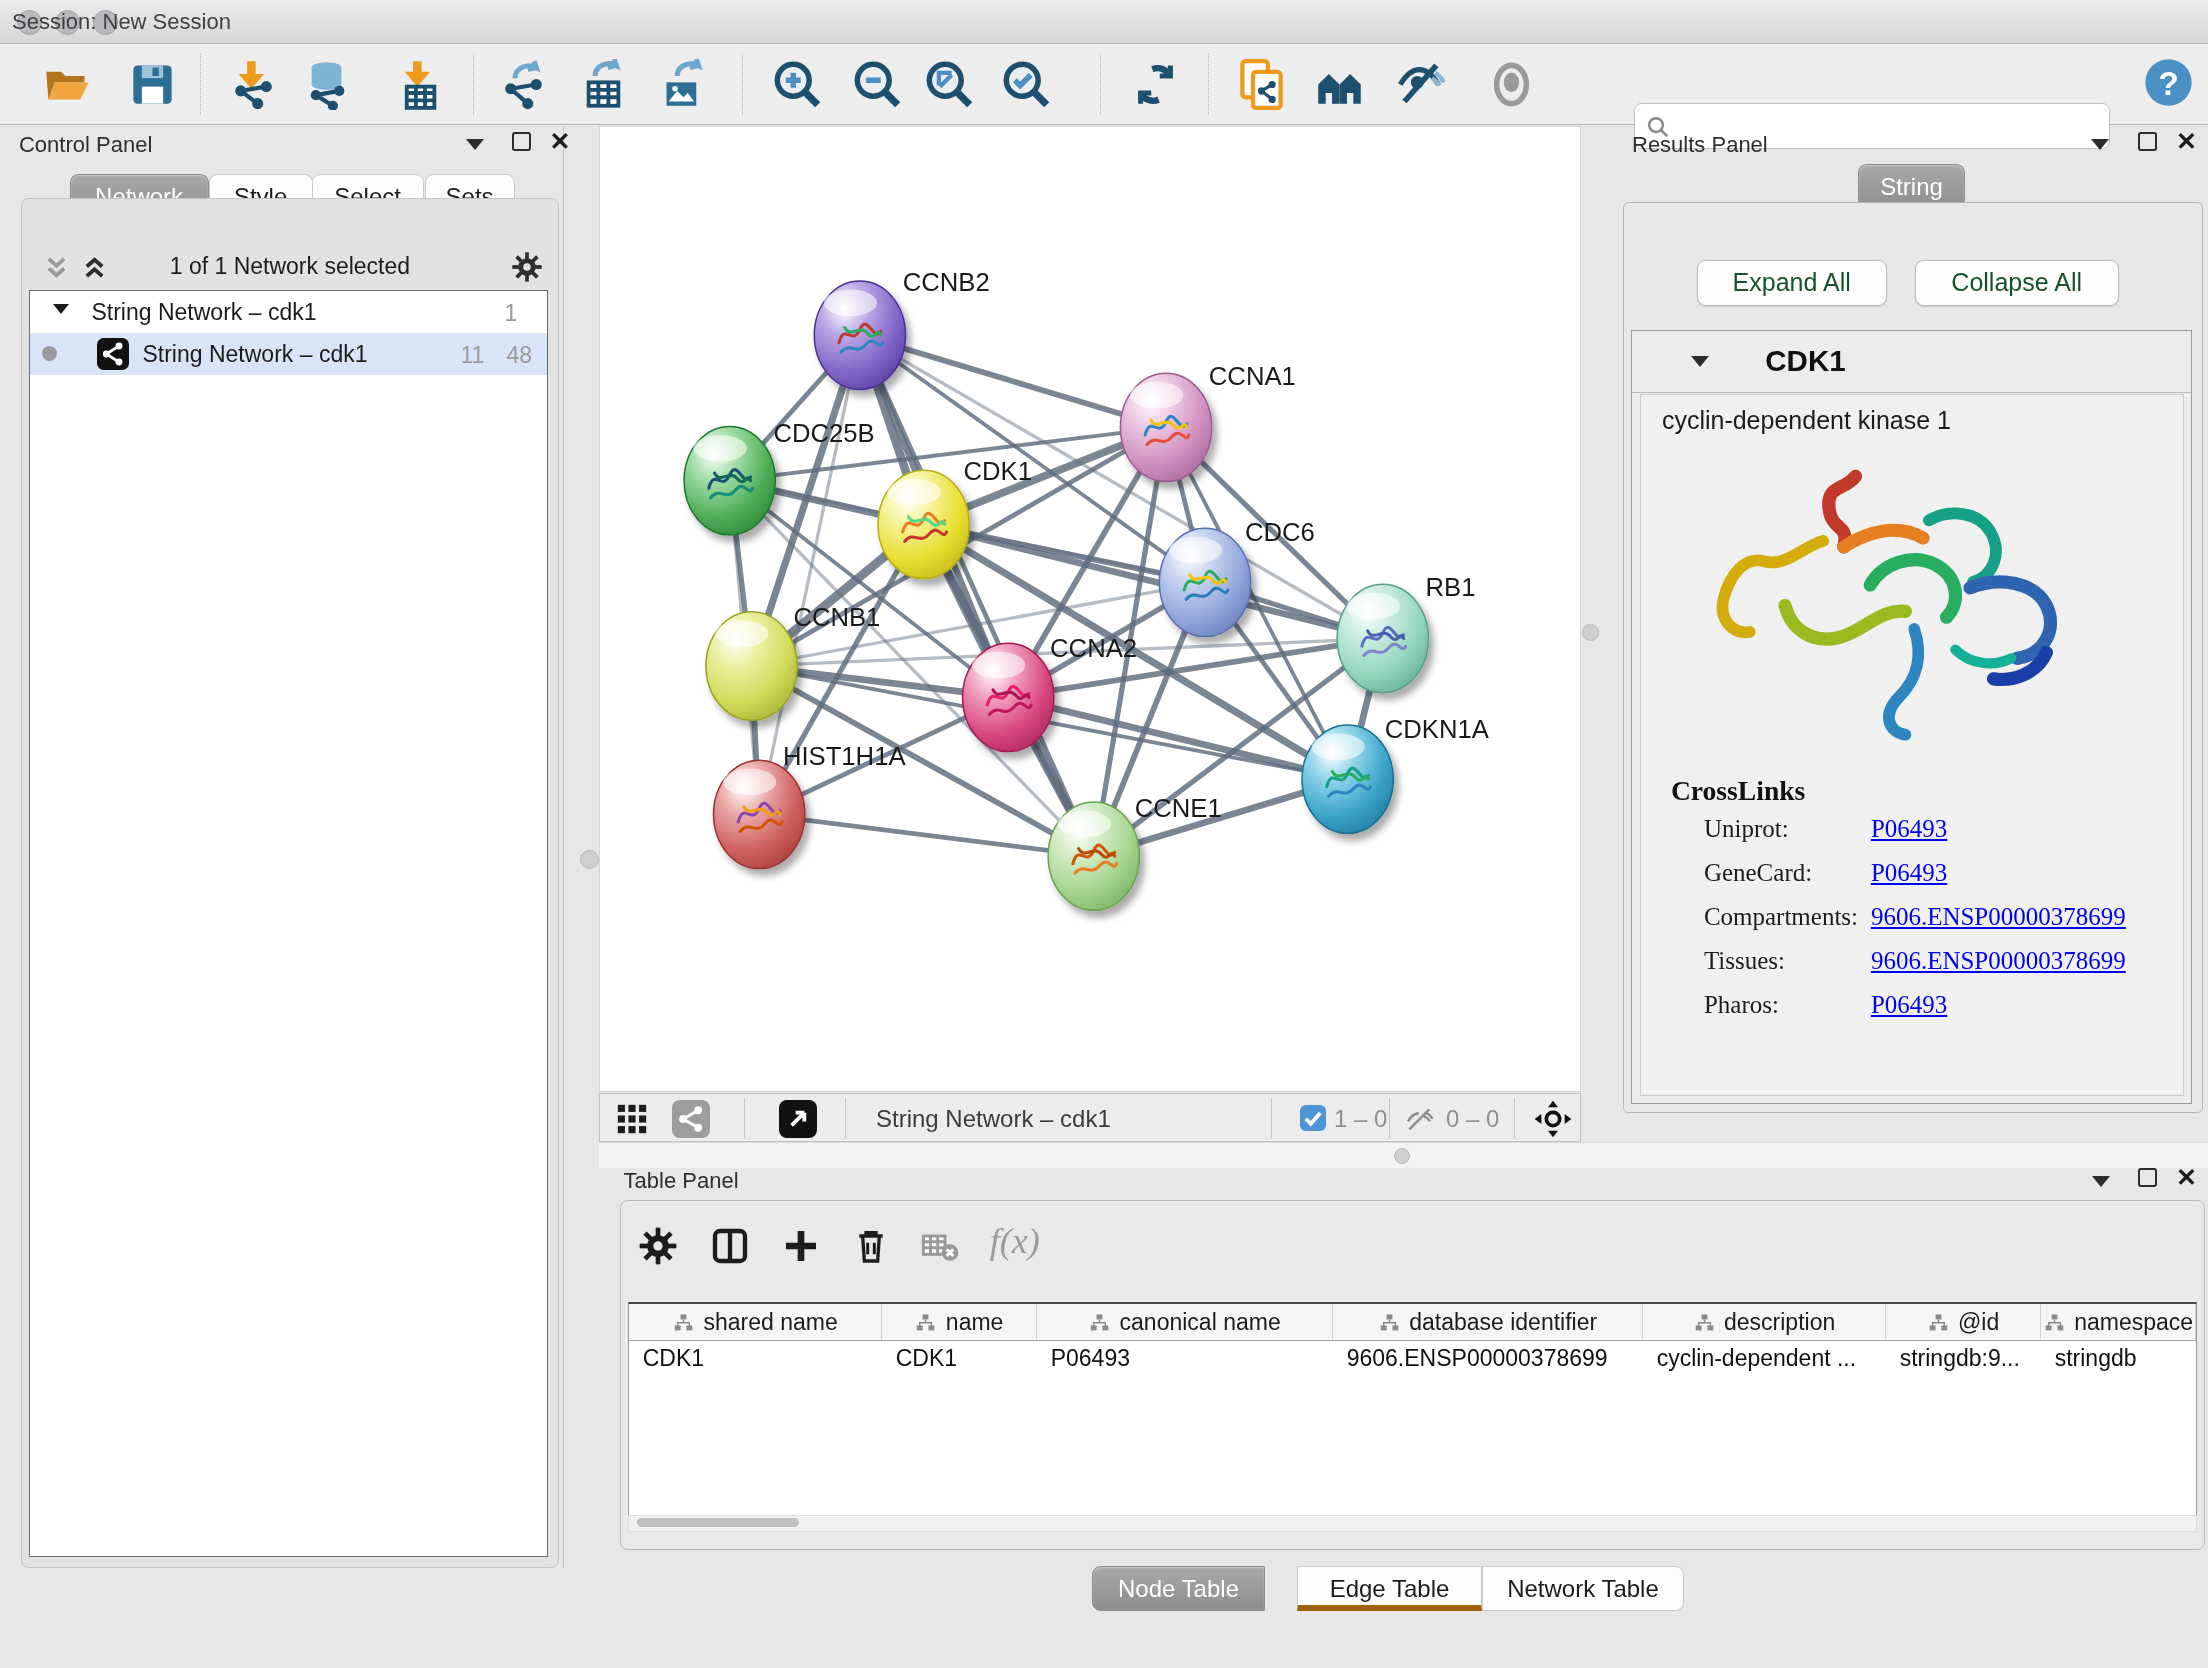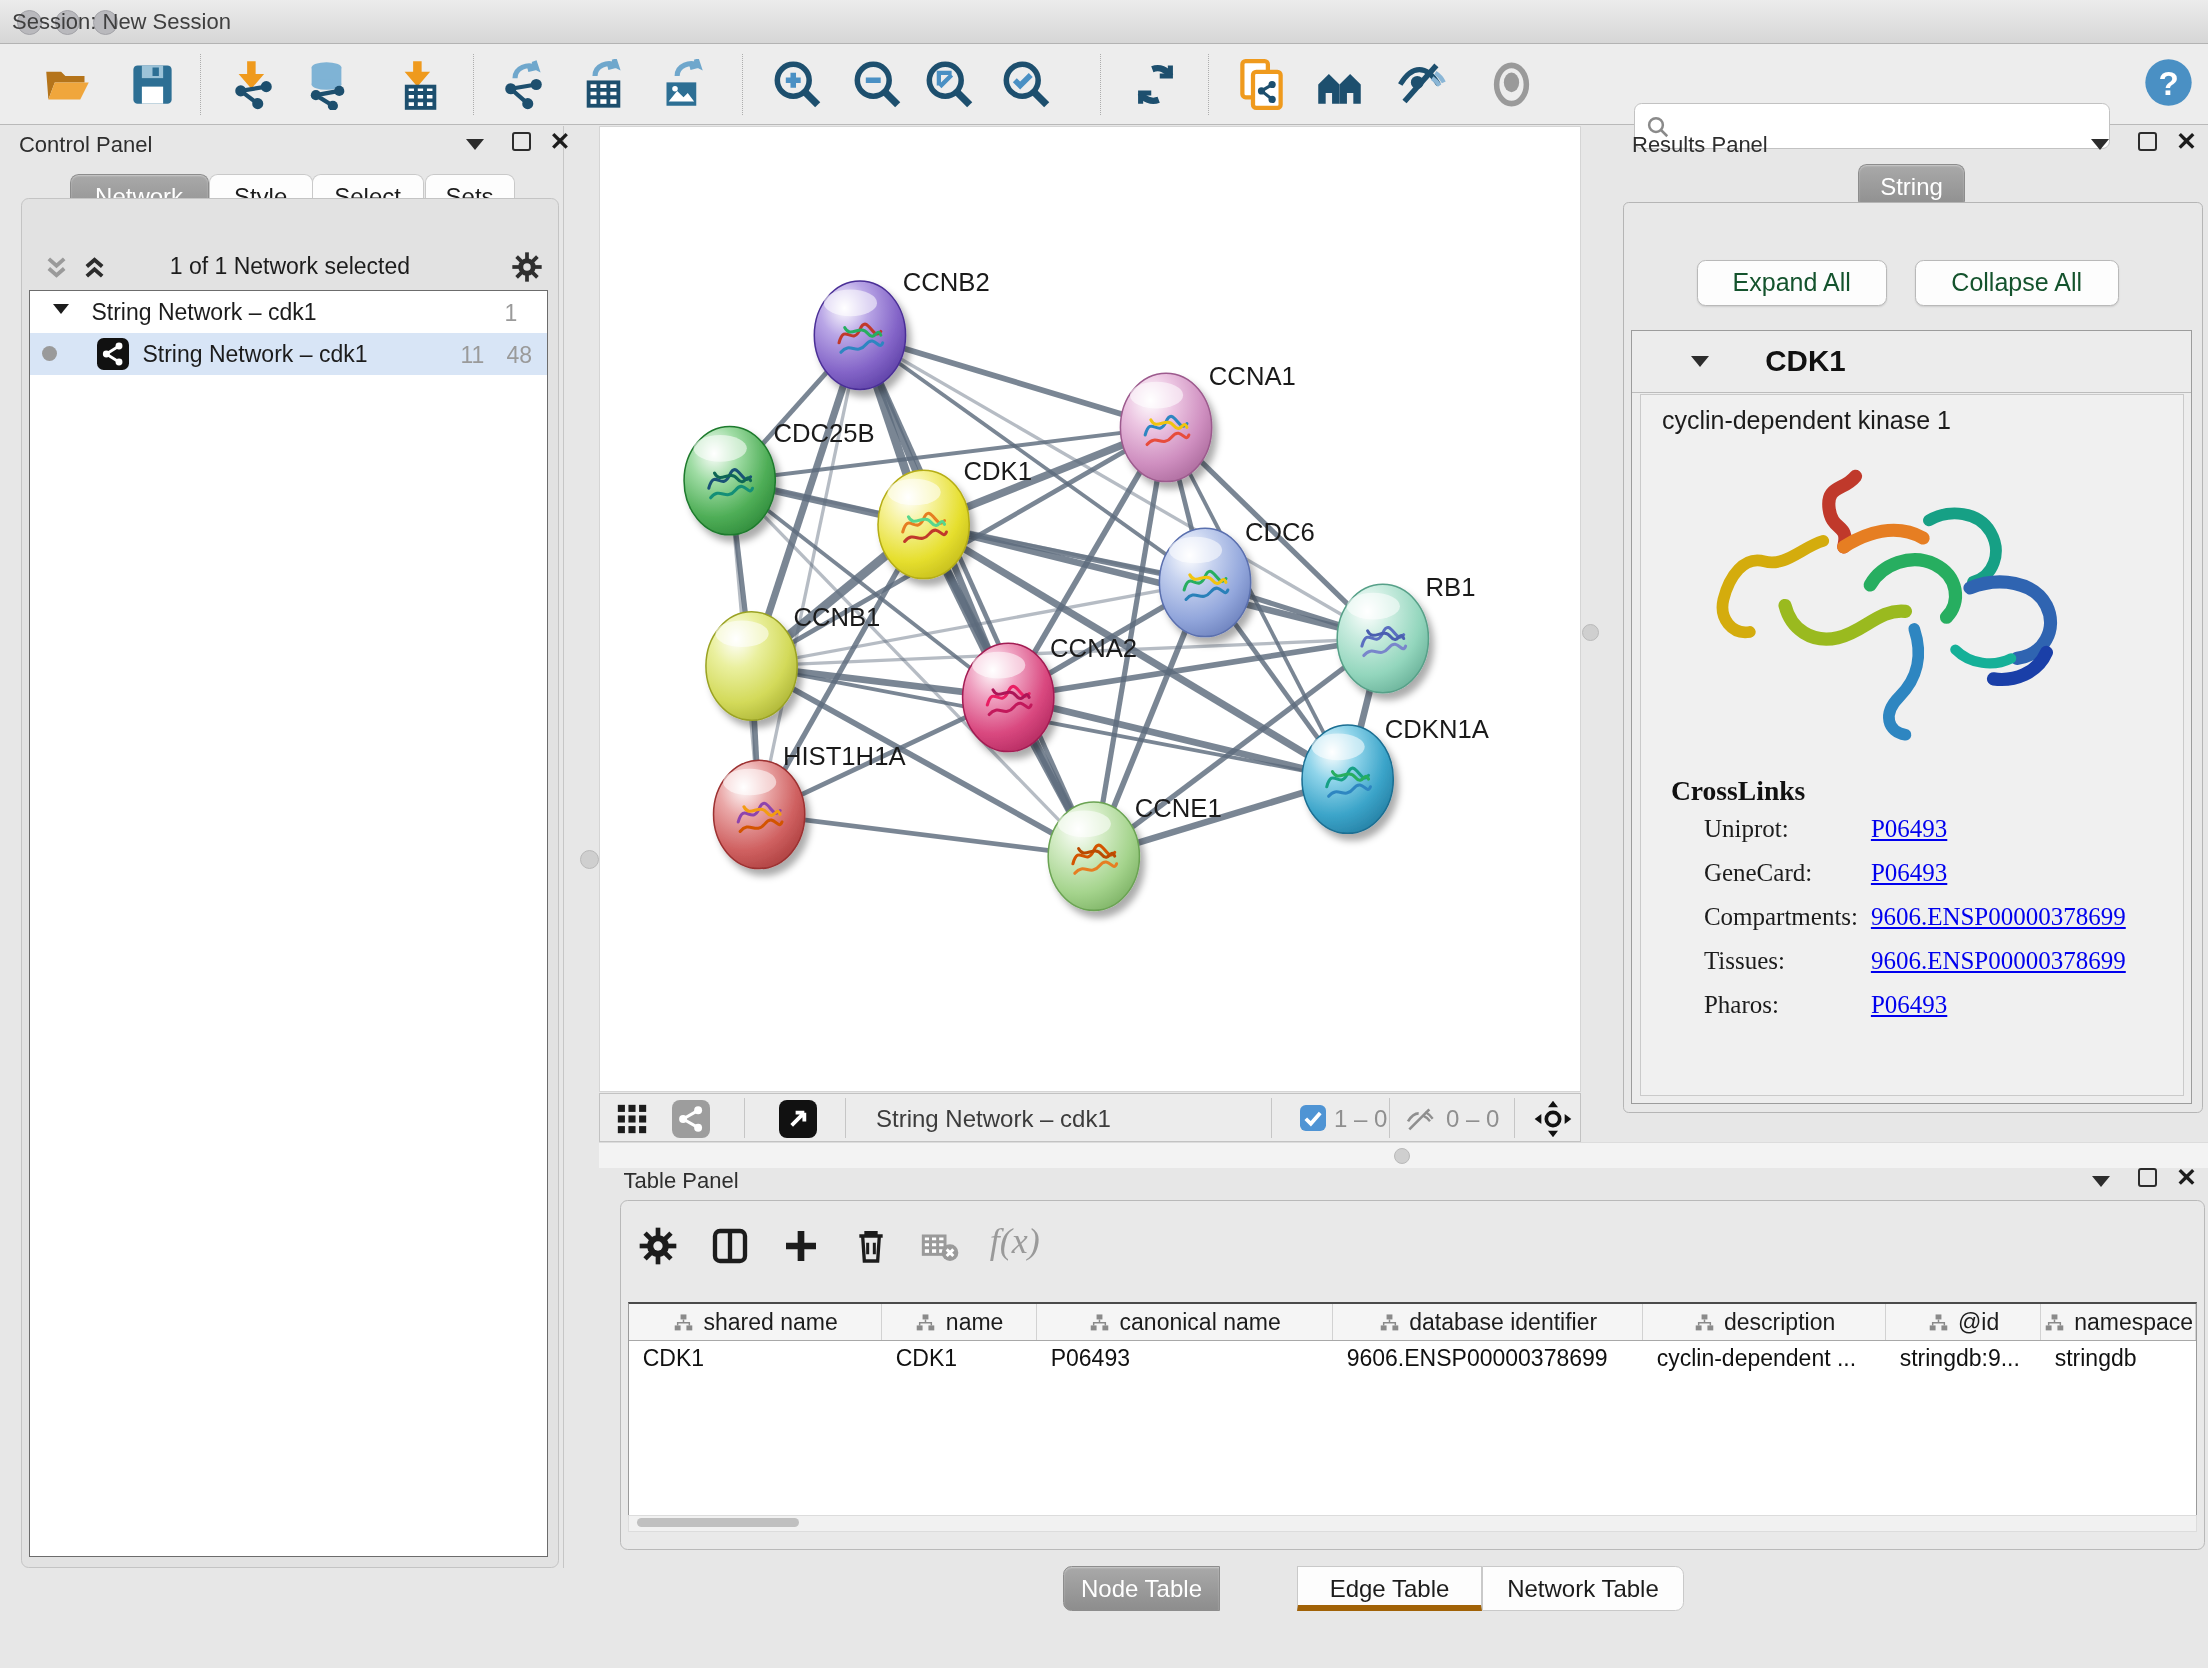--- a/index.html
+++ b/index.html
@@ -762,20 +762,20 @@
             <div class="td" style="width: 155px;">stringdb:9...</div>
             <div class="td" style="width: 155px;">stringdb</div>
           </div>
       </div>
       <div id="tbl-scroll">
         <div id="tbl-thumb"></div>
       </div>
     </div>
   </div>
   <div id="tbl-tabs">
-    <div class="tab active" style="left:1063px;top:0;width:157px;border-radius:8.6px 0 0 8.6px;border-bottom:1px solid #8d8d8d">Node Table</div>
+    <div class="tab active" style="left:1092px;top:0;width:173px;border-radius:8.6px 0 0 8.6px;border-bottom:1px solid #8d8d8d">Node Table</div>
     <div class="tab" style="left:1297px;top:0;width:185px;border-radius:0;border-bottom:6px solid #a16207">Edge Table</div>
     <div class="tab" style="left:1482px;top:0;width:202px;border-radius:0 8.6px 8.6px 0;border-bottom:1px solid #c9c9c9">Network Table</div>
   </div>
 
 
 </div>
 
 
 </body></html>

